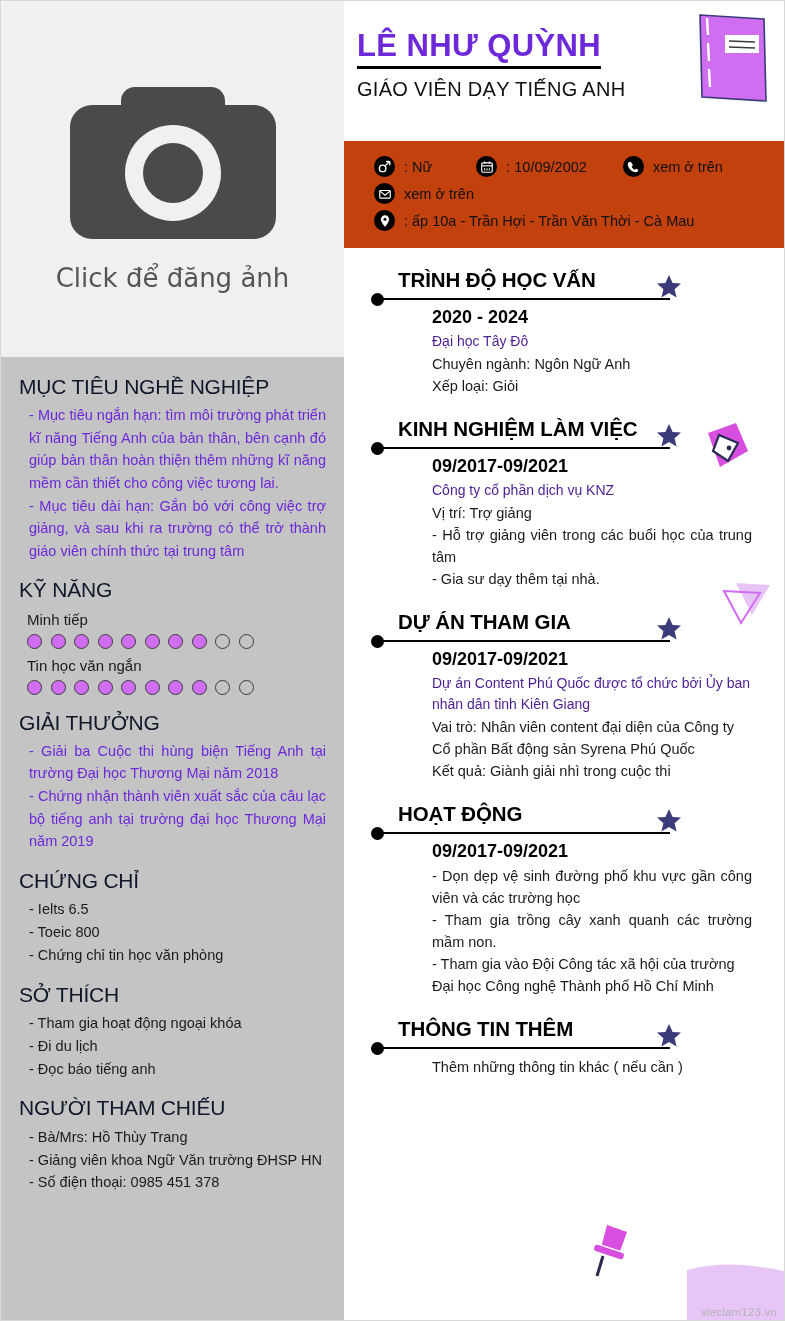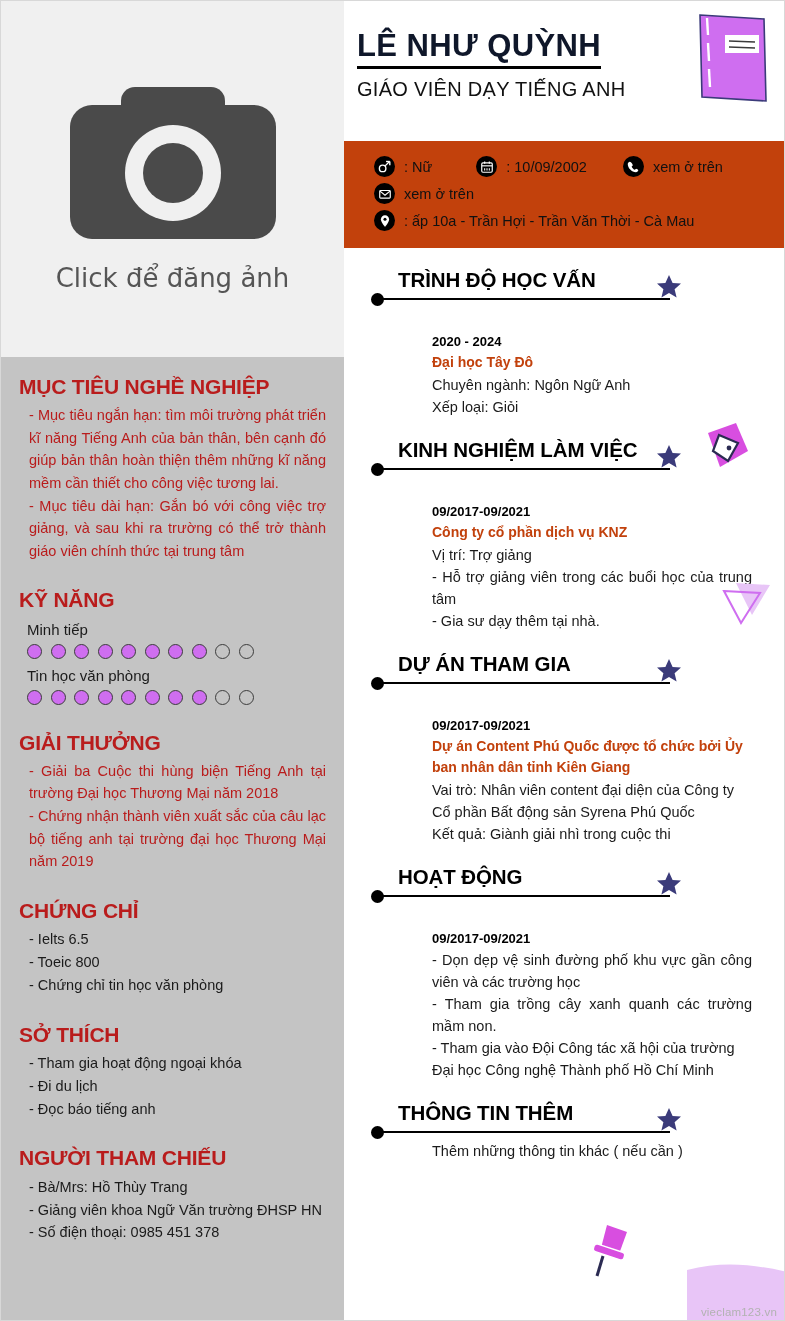--- a/index.html
+++ b/index.html
@@ -40,33 +40,33 @@
   }
   .camera-icon { width: 212px; height: 186px; display:block; }
   .photo-label {
     margin-top: 12px;
     font-size: 26px;
     color: #555555;
     font-family: "DejaVu Sans", sans-serif;
     font-weight: 400;
   }
   .side-body { padding: 0 18px; }
-  .side-section { margin-top: 26px; }
+  .side-section { margin-top: 16px; }
   .side-section:first-child { margin-top: 18px; }
   .side-h {
     font-size: 21px;
-    font-weight: bold;
-    color: #b91c1c;
+    font-weight: normal;
+    color: #0f172a;
     letter-spacing: -0.2px;
     line-height: 1.15;
     margin-bottom: 5px;
   }
   .side-p {
     font-size: 14.5px;
-    color: #b91c1c;
+    color: #6d28d9;
     line-height: 1.56;
     text-align: justify;
     padding-left: 10px;
   }
   .side-li {
     font-size: 14.5px;
     color: #1b1b1b;
     line-height: 1.58;
     padding-left: 10px;
   }
@@ -95,21 +95,21 @@
     background: #ffffff;
   }
   .head-wrap {
     position: relative;
     padding: 28px 0 0 13px;
     height: 140px;
   }
   .name {
     font-size: 31px;
     font-weight: bold;
-    color: #0f172a;
+    color: #6d28d9;
     letter-spacing: 0.4px;
     display: inline-block;
     border-bottom: 3px solid #000;
     padding-bottom: 4px;
     line-height: 1.08;
   }
   .job-title {
     margin-top: 9px;
     font-size: 20px;
     color: #111;
@@ -175,30 +175,29 @@
     border-radius: 50%;
     background: #000;
   }
   .tsec-star {
     position: absolute;
     left: 278px; bottom: 1px;
     width: 26px; height: 25px;
   }
   .tsec-body { padding: 7px 34px 0 54px; }
   .t-date {
-    font-size: 13px;
+    font-size: 18px;
     font-weight: bold;
     color: #000;
     margin-bottom: 3px;
-    margin-top: 27px;
   }
   .t-strong {
     font-size: 14px;
-    font-weight: bold;
-    color: #c2410c;
+    font-weight: normal;
+    color: #4c1d95;
     line-height: 1.5;
     margin-bottom: 1px;
   }
   .t-line {
     font-size: 14.5px;
     color: #1b1b1b;
     line-height: 1.52;
   }
   .t-line.just { text-align: justify; }
 
@@ -251,21 +250,21 @@
               <span class="dot filled"></span>
               <span class="dot filled"></span>
               <span class="dot filled"></span>
               <span class="dot filled"></span>
               <span class="dot"></span>
               <span class="dot"></span>
             </div>
         </div>
 
         <div class="skill-block">
-          <div class="skill-name">Tin học văn phòng</div>
+          <div class="skill-name">Tin học văn ngắn</div>
           <div class="dots">
               <span class="dot filled"></span>
               <span class="dot filled"></span>
               <span class="dot filled"></span>
               <span class="dot filled"></span>
               <span class="dot filled"></span>
               <span class="dot filled"></span>
               <span class="dot filled"></span>
               <span class="dot filled"></span>
               <span class="dot"></span>

